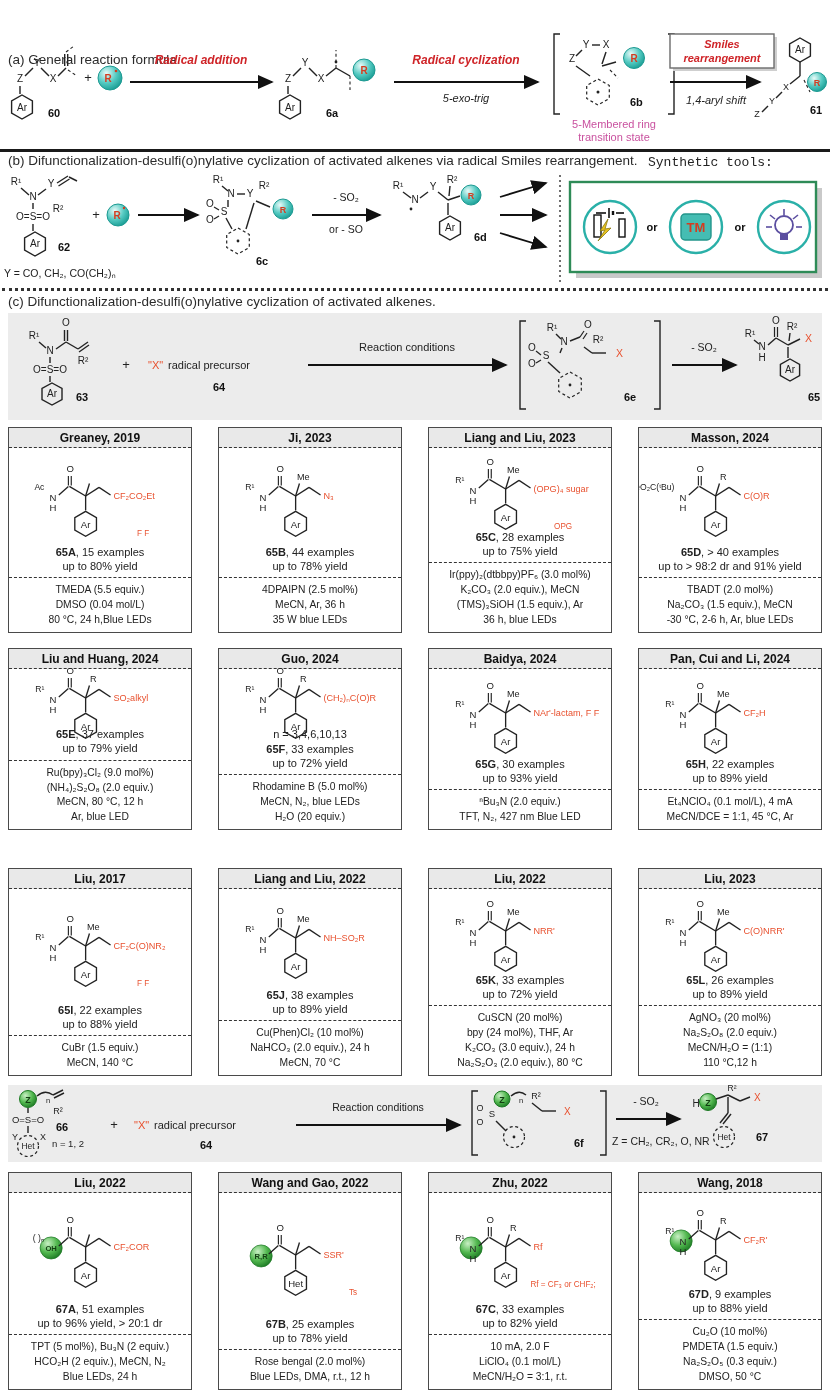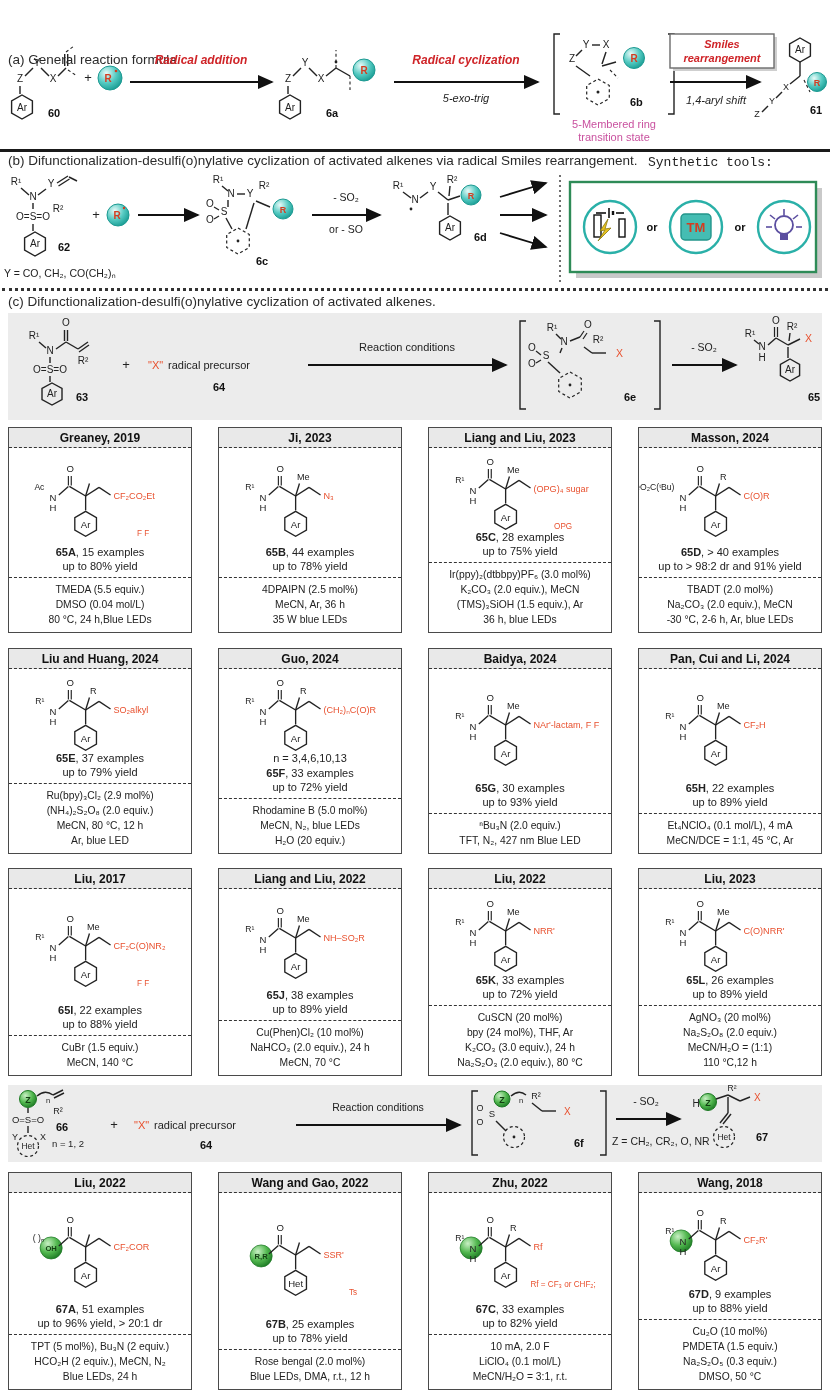--- a/index.html
+++ b/index.html
@@ -518,26 +518,26 @@
         <text class="at redt noteg empty" x="140" y="90" text-anchor="middle"></text>
       </svg>
     </div>
     <div class="card-label">
 
       <div><b>65D</b><span>, &gt; 40 examples</span></div>
       <div>up to &gt; 98:2 dr and 91% yield</div>
     </div>
     <div class="card-conds">
           <div class="cond-line">TBADT (2.0 mol%)</div>
-          <div class="cond-line">Na₂CO₃ (2.0 equiv.), MeCN</div>
+          <div class="cond-line">Na₂CO₃ (1.5 equiv.), MeCN</div>
           <div class="cond-line">-30 °C, 2-6 h, Ar, blue LEDs</div>
         </div>
   </div>
     </div>
-  <div id="row2" class="cardrow" style="top:648px;height:206px;">
+  <div id="row2" class="cardrow" style="top:648px;height:182px;">
       <div class="card">
     <div class="card-header">Liu and Huang, 2024</div>
     <div class="card-struct">
       <svg class="struct-svg" viewBox="0 0 190 96">
         <defs>
           <radialGradient id="gg" cx="35%" cy="30%" r="75%">
             <stop offset="0%" stop-color="#c8efc4"></stop>
                 <stop offset="55%" stop-color="#52b84f"></stop>
                 <stop offset="100%" stop-color="#1d7a24"></stop>
           </radialGradient>
@@ -562,21 +562,21 @@
         <text class="at redt fragg" x="109" y="51">SO₂alkyl</text>
         <text class="at redt noteg empty" x="140" y="90" text-anchor="middle"></text>
       </svg>
     </div>
     <div class="card-label">
 
       <div><b>65E</b><span>, 37 examples</span></div>
       <div>up to 79% yield</div>
     </div>
     <div class="card-conds">
-          <div class="cond-line">Ru(bpy)₃Cl₂ (2.9 mol%)</div>
+          <div class="cond-line">Ru(bpy)₃Cl₂ (9.0 mol%)</div>
           <div class="cond-line">(NH₄)₂S₂O₈ (2.0 equiv.)</div>
           <div class="cond-line">MeCN, 80 °C, 12 h</div>
           <div class="cond-line">Ar, blue LED</div>
         </div>
   </div>
       <div class="card">
     <div class="card-header">Guo, 2024</div>
     <div class="card-struct">
       <svg class="struct-svg" viewBox="0 0 190 96">
         <defs>

